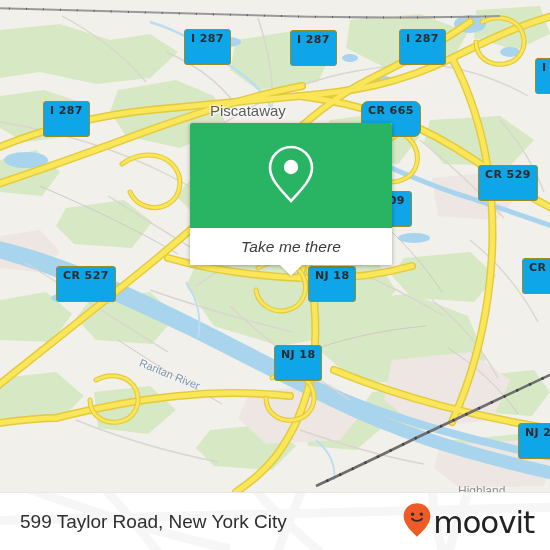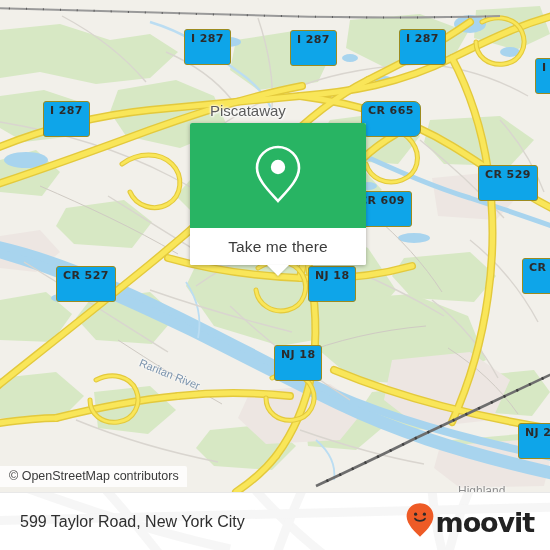--- a/index.html
+++ b/index.html
@@ -67,24 +67,25 @@
     font-size: 12px;
     white-space: nowrap;
     text-shadow: 0 0 3px #fff, 0 0 3px #fff;
     text-decoration: underline;
   }
 
   
   #popup {
     position: absolute;
     left: 190px; top: 123px;
-    width: 176px;
+    width: 202px;
     box-shadow: 0 1px 4px rgba(0,0,0,.30);
     border-radius: 2px;
     background: #ffffff;
+    font-style: italic;
   }
   #popup-head {
     height: 105px;
     background: #28B463;
     border-radius: 2px 2px 0 0;
     display: flex;
     align-items: center;
     justify-content: center;
   }
   #popup-foot {
@@ -135,35 +136,35 @@
     position: absolute;
     left: 0; top: -492px;
     opacity: .055;
     pointer-events: none;
   }
   #footer-address {
     position: absolute;
     left: 20px; top: 50%;
     transform: translateY(-50%);
     color: #2f2f2f;
-    font-size: 16px;
+    font-size: 19px;
     white-space: nowrap;
     font-family: "Liberation Sans", sans-serif;
   }
   #footer-logo {
     position: absolute;
     right: 16px; top: 50%;
     transform: translateY(-50%);
     display: flex;
     align-items: center;
   }
   #logo-wordmark {
     color: #222222;
-    font-size: 27px;
-    font-weight: bold;
+    font-size: 31px;
+    font-weight: normal;
     letter-spacing: -1.1px;
     line-height: 1;
     margin-left: 1px;
     font-family: "DejaVu Sans", sans-serif;
   }
 </style>
 </head>
 <body>
 
 <div id="app">
@@ -364,21 +365,20 @@
             <circle cx="28" cy="25" r="7.2" fill="#ffffff"></circle>
           </svg>
         </span>
       </div>
       <div id="popup-foot">
         <span>Take me there</span>
       </div>
       <div id="popup-tail"></div>
     </div>
 
-    <div id="attribution">© OpenStreetMap contributors</div>
   </div>
 
   <div id="footer">
 
     <svg id="footer-watermark" width="550" height="550" viewBox="0 0 550 550">
       <g stroke="#666" stroke-width="9" fill="none">
         <path d="M-20,470 C60,500 140,528 230,548"></path>
         <path d="M60,440 C110,490 150,540 180,580"></path>
         <path d="M210,430 C250,490 300,540 360,580"></path>
         <path d="M330,430 C300,490 280,540 268,580"></path>

